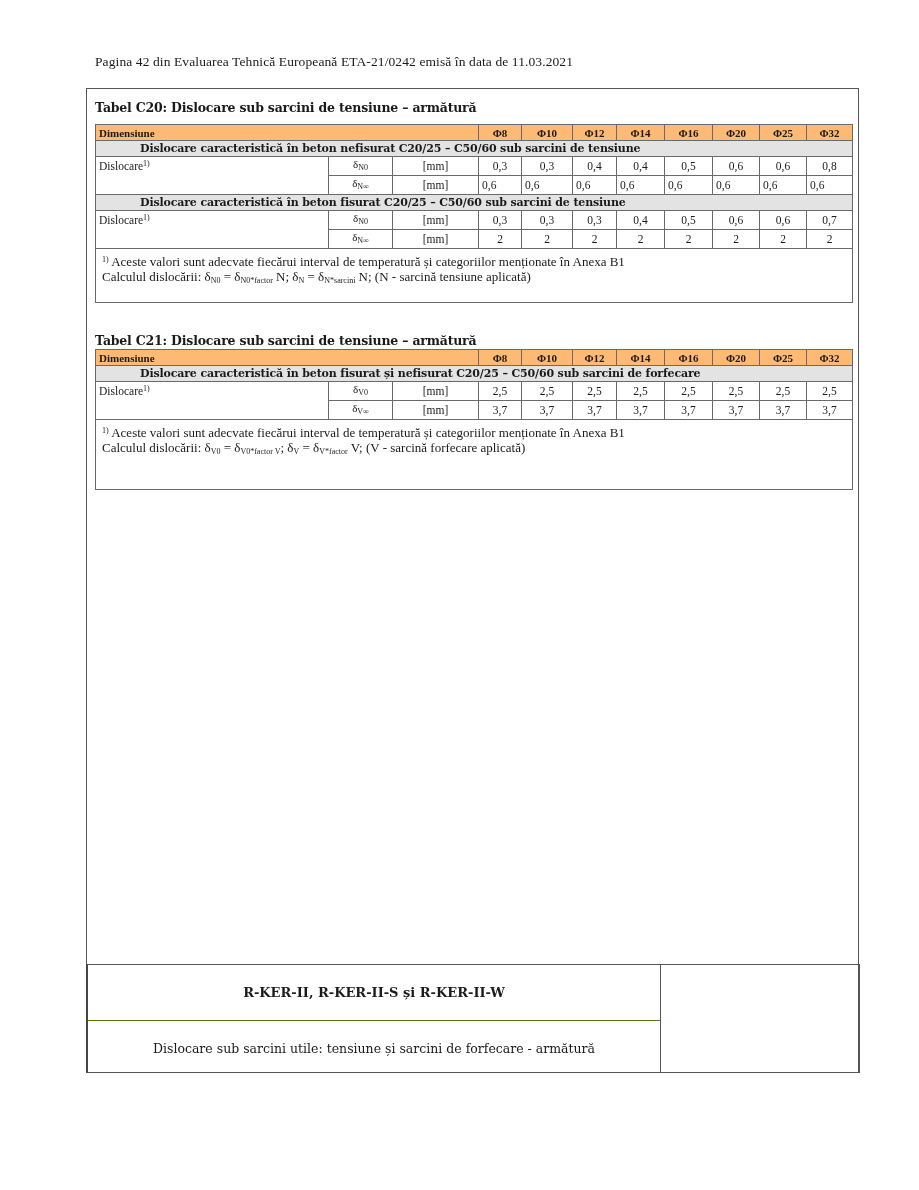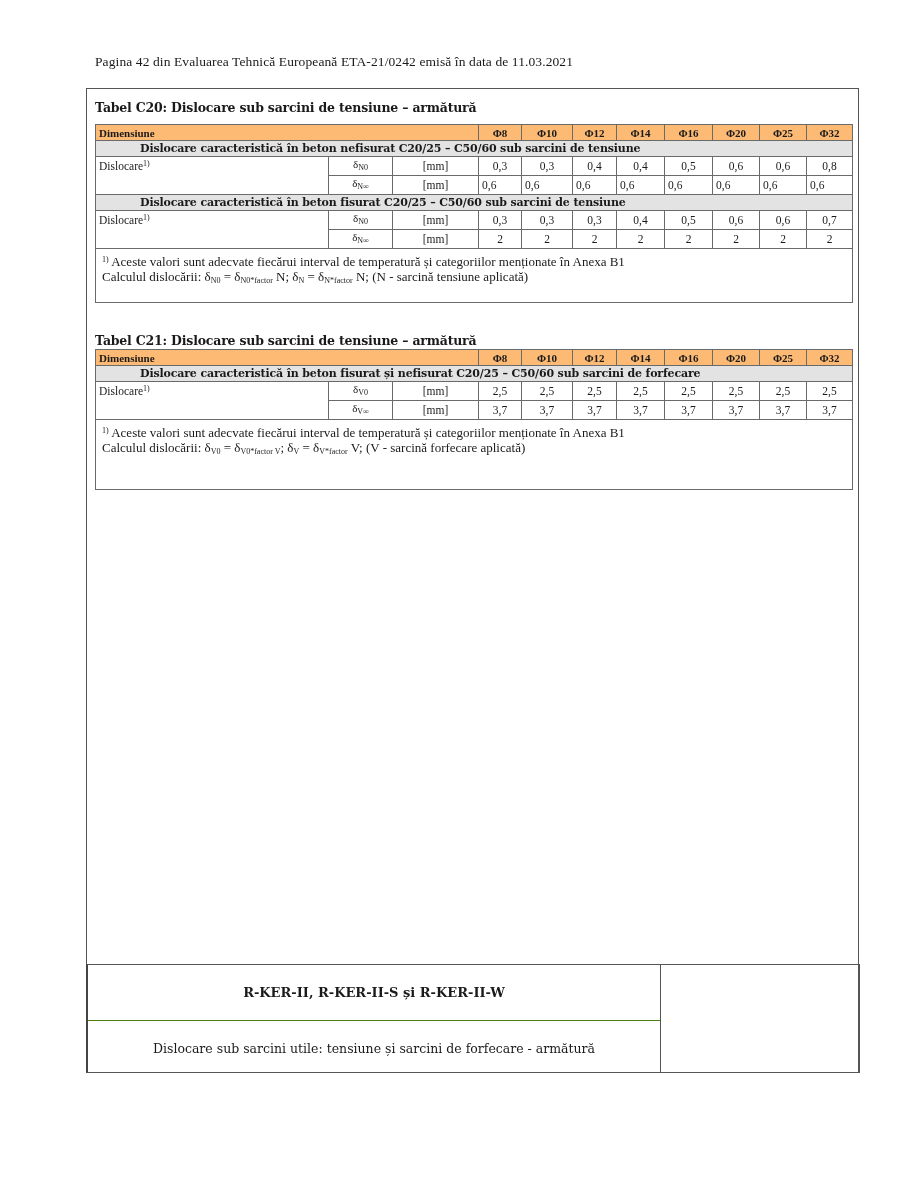--- a/index.html
+++ b/index.html
@@ -111,21 +111,21 @@
     <td class="c">2</td>
     <td class="c">2</td>
     <td class="c">2</td>
     <td class="c">2</td>
     <td class="c">2</td>
     <td class="c">2</td>
   </tr>
   <tr class="note">
     <td colspan="11" style="height:50px;">
       <div><sup class="s">1)</sup><span> Aceste valori sunt adecvate fiecărui interval de temperatură și categoriilor menționate în Anexa B1</span></div>
-      <div><span>Calculul dislocării: δ</span><sub class="s">N0</sub><span> = δ</span><sub class="s">N0*factor</sub><span> N; δ</span><sub class="s">N</sub><span> = δ</span><sub class="s">N*factor</sub><span> N; (N - sarcină tensiune aplicată)</span></div>
+      <div><span>Calculul dislocării: δ</span><sub class="s">N0</sub><span> = δ</span><sub class="s">N0*factor</sub><span> N; δ</span><sub class="s">N</sub><span> = δ</span><sub class="s">N*sarcini</sub><span> N; (N - sarcină tensiune aplicată)</span></div>
     </td>
   </tr>
 </tbody>
   </table>
 
 <div class="tbl-title" style="top:333px;">Tabel C21: Dislocare sub sarcini de tensiune – armătură</div>
 <table class="data" style="top:349px;">
   <colgroup>
     <col style="width:233px">
       <col style="width:64px">

